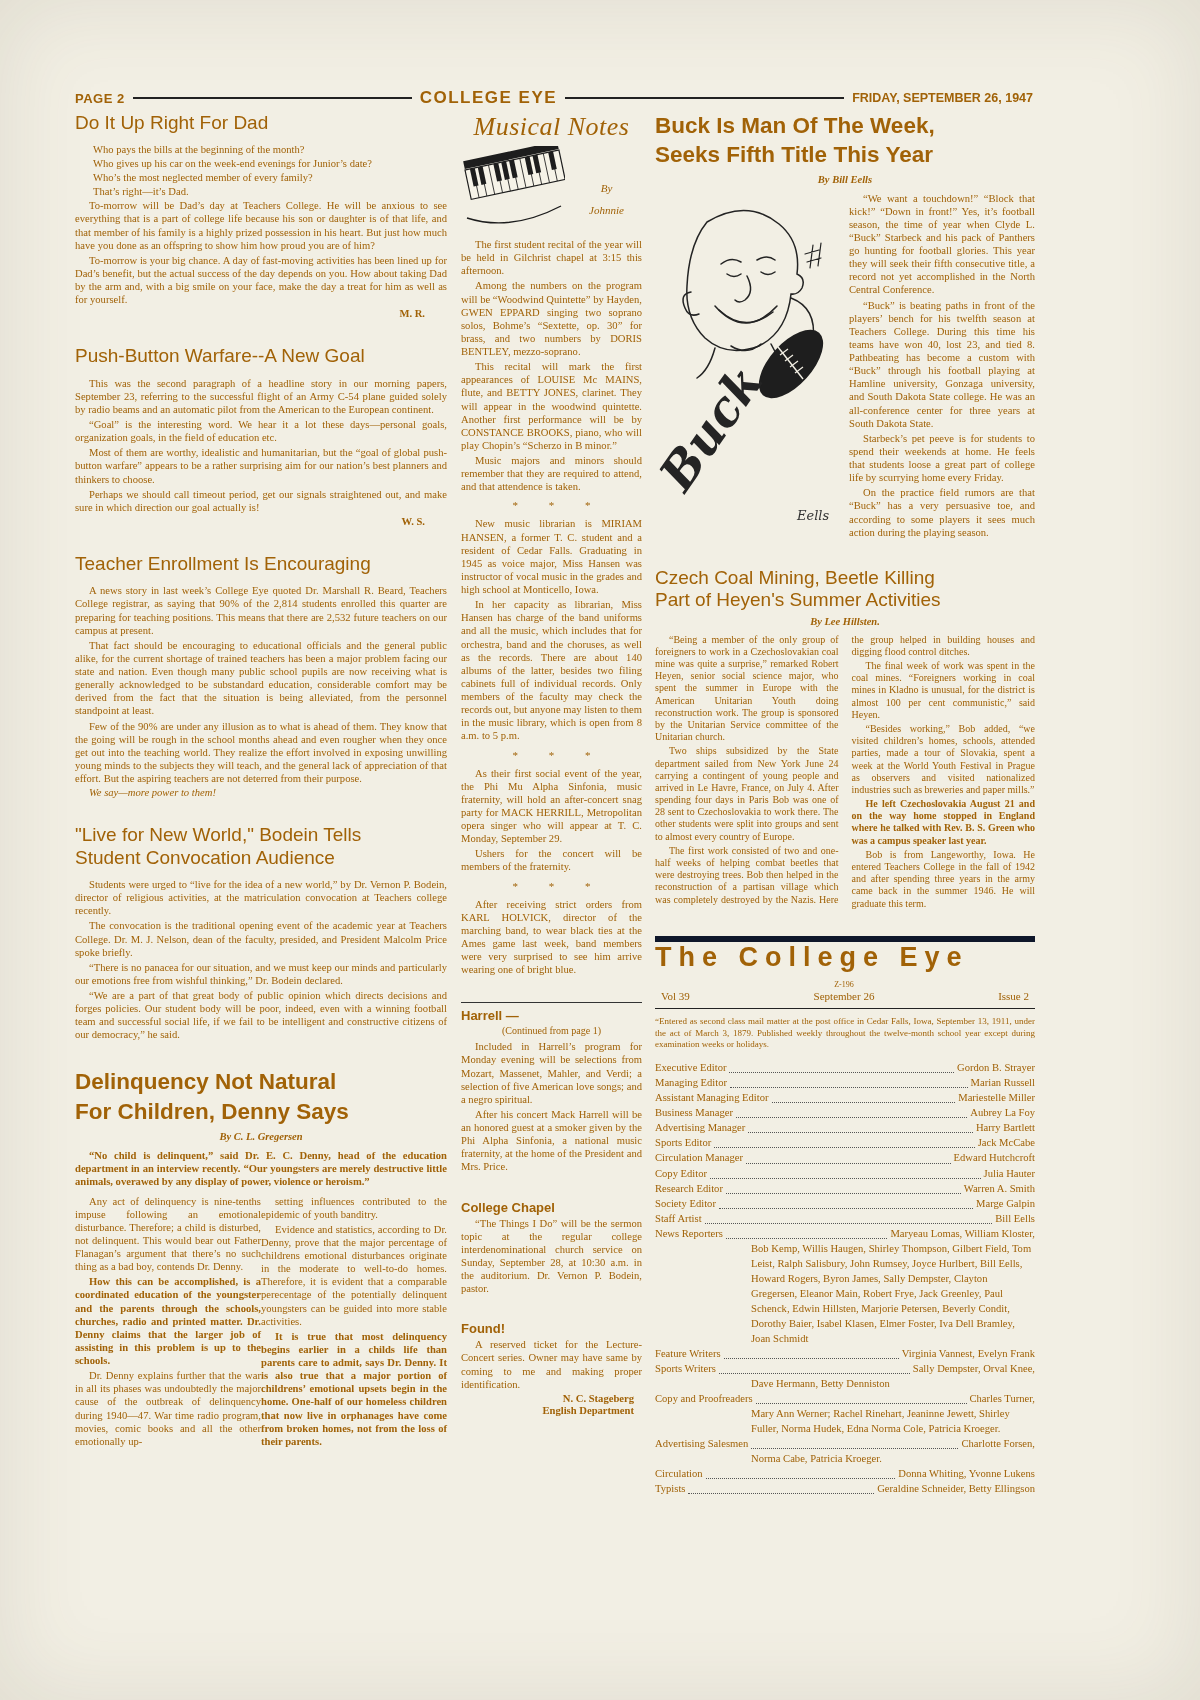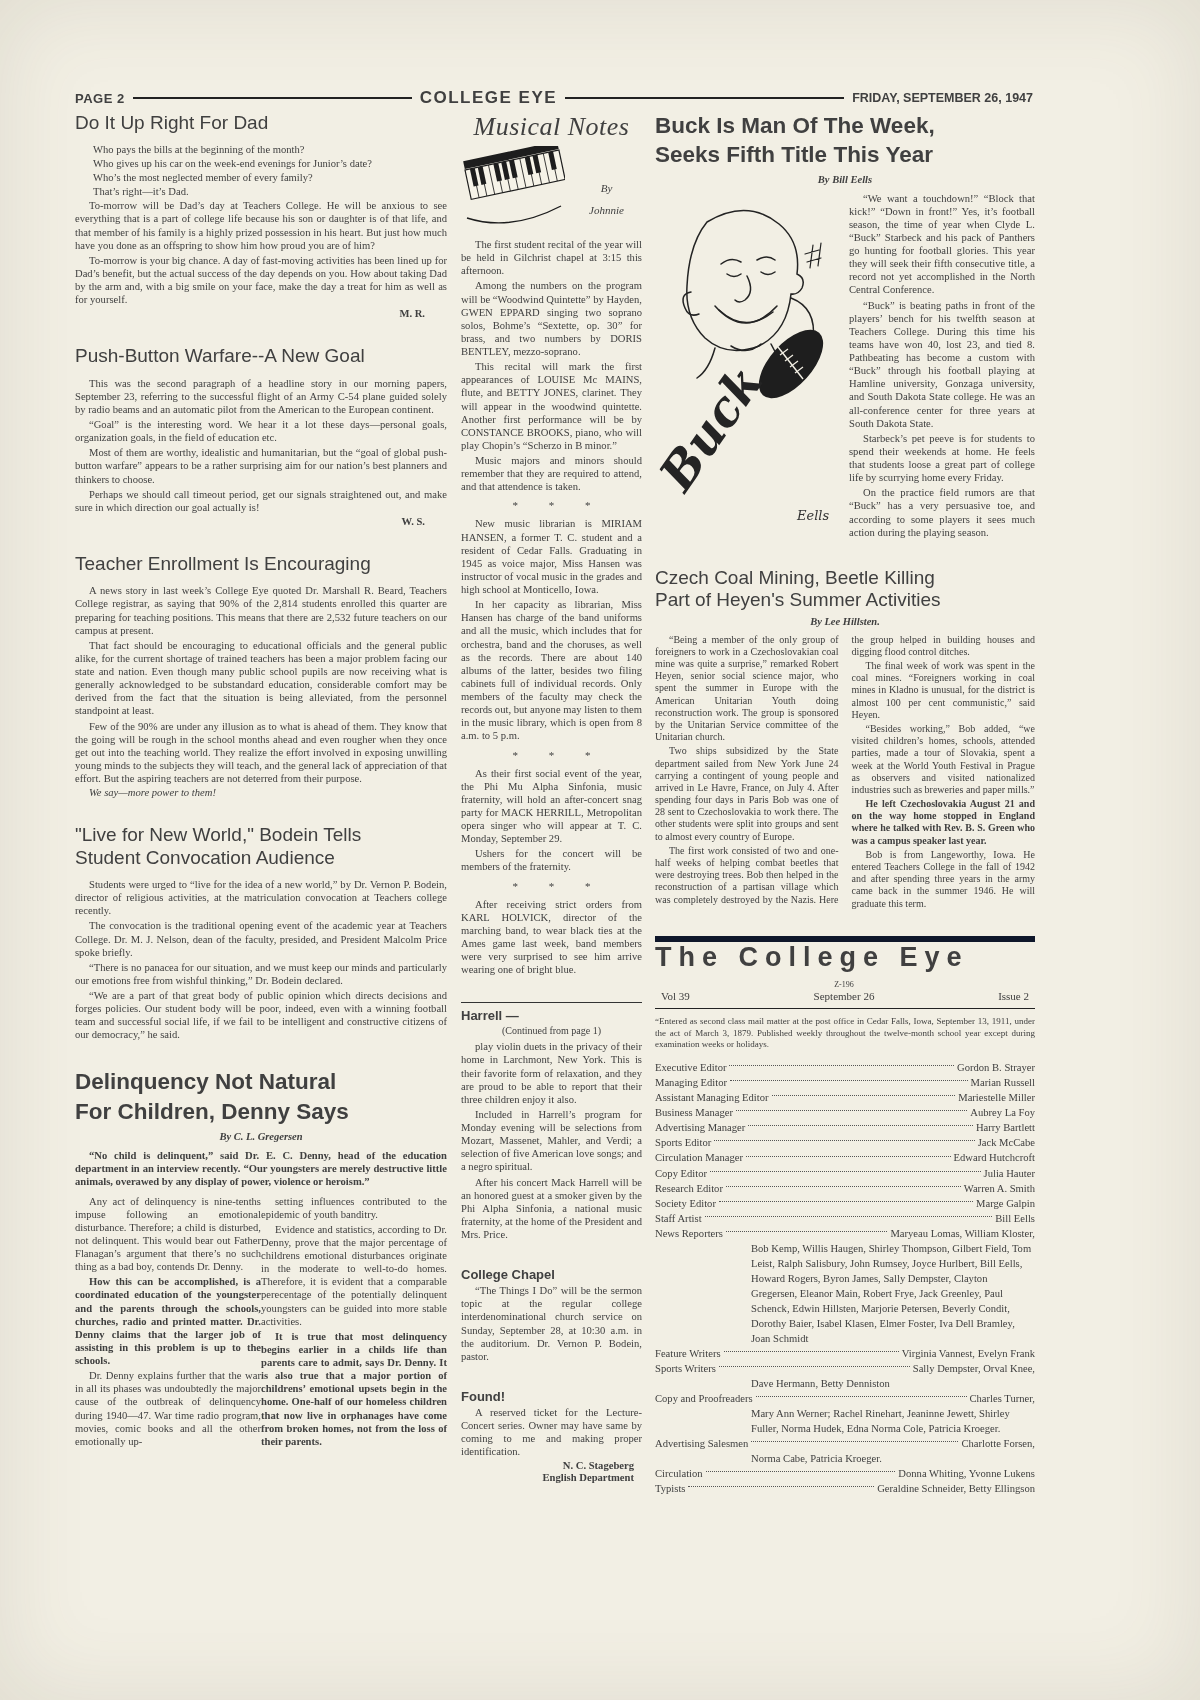--- a/index.html
+++ b/index.html
@@ -1,17 +1,17 @@
 <!DOCTYPE html>
 <html><head>
 <meta charset="utf-8">
 <style>
   html,body{margin:0;padding:0;}
   body{background:#d8d4c8;}
-  .page{position:relative;width:1200px;height:1700px;background:#f2efe4;color:#404040;
+  .page{position:relative;width:1200px;height:1700px;background:#f2efe4;color:#a16207;
         font-family:"Liberation Serif",serif;overflow:hidden;box-shadow:inset 0 0 90px rgba(90,80,60,.12);}
 
   
   .page-header{position:absolute;left:75px;top:88px;width:958px;display:flex;align-items:center;}
   .ph-page{font-family:"Liberation Sans",sans-serif;font-weight:bold;font-size:13px;letter-spacing:.5px;white-space:nowrap;}
   .ph-rule{flex:1;border-top:2px solid #222;margin:0 8px;height:0;}
   .ph-title{font-family:"Liberation Sans",sans-serif;font-weight:bold;font-size:17px;letter-spacing:1.5px;white-space:nowrap;}
   .ph-date{font-family:"Liberation Sans",sans-serif;font-weight:bold;font-size:12.5px;white-space:nowrap;}
 
   
@@ -63,21 +63,21 @@
   .cols2 p:nth-child(6){font-weight:bold;}
 
   
   .eye{border-top:6px solid #0f172a;}
   .eye-title{font-family:"Liberation Sans",sans-serif;font-weight:bold;font-size:27px;letter-spacing:7px;margin:0 0 8px;}
   .eye-volrow{display:flex;justify-content:space-between;align-items:flex-end;font-size:11px;padding:0 6px;}
   .eye-center{display:flex;flex-direction:column;align-items:center;line-height:1.1;}
   .eye-code{font-size:8px;}
   .eye-rule{border-top:1px solid #222;margin:6px 0 7px;}
   .eye-notice{font-size:9px;line-height:1.32;text-align:justify;margin:0 0 9px;}
-  .staff-row{display:flex;align-items:center;font-size:10.6px;line-height:1.42;}
+  .staff-row{display:flex;align-items:flex-end;font-size:10.6px;line-height:1.42;}
   .staff-role{white-space:nowrap;}
   .staff-leader{flex:1;border-bottom:1px dotted #555;margin:0 3px;transform:translateY(-2px);min-width:14px;}
   .staff-names{white-space:nowrap;}
   .staff-extra{font-size:10.6px;line-height:1.42;margin-left:96px;text-align:left;}
 </style>
 </head>
 <body>
 
 <div class="page">
 
@@ -189,21 +189,20 @@
       <p class="stars">* * *</p>
       <p class="para">As their first social event of the year, the Phi Mu Alpha Sinfonia, music fraternity, will hold an after-concert snag party for MACK HERRILL, Metropolitan opera singer who will appear at T. C. Monday, September 29.</p>
         <p class="para">Ushers for the concert will be members of the fraternity.</p>
       <p class="stars">* * *</p>
       <p class="para">After receiving strict orders from KARL HOLVICK, director of the marching band, to wear black ties at the Ames game last week, band members were very surprised to see him arrive wearing one of bright blue.</p>
     </section>
 
     <section class="article rule-top">
       <h3 class="hl-sm">Harrell —</h3>
       <p class="cont-line">(Continued from page 1)</p>
-      <p class="para">play violin duets in the privacy of their home in Larchmont, New York. This is their favorite form of relaxation, and they are proud to be able to report that their three children enjoy it also.</p>
         <p class="para">Included in Harrell’s program for Monday evening will be selections from Mozart, Massenet, Mahler, and Verdi; a selection of five American love songs; and a negro spiritual.</p>
         <p class="para">After his concert Mack Harrell will be an honored guest at a smoker given by the Phi Alpha Sinfonia, a national music fraternity, at the home of the President and Mrs. Price.</p>
     </section>
 
     <section class="article">
       <h3 class="hl-sm">College Chapel</h3>
       <p class="para">“The Things I Do” will be the sermon topic at the regular college interdenominational church service on Sunday, September 28, at 10:30 a.m. in the auditorium. Dr. Vernon P. Bodein, pastor.</p>
     </section>
 
     <section class="article">

